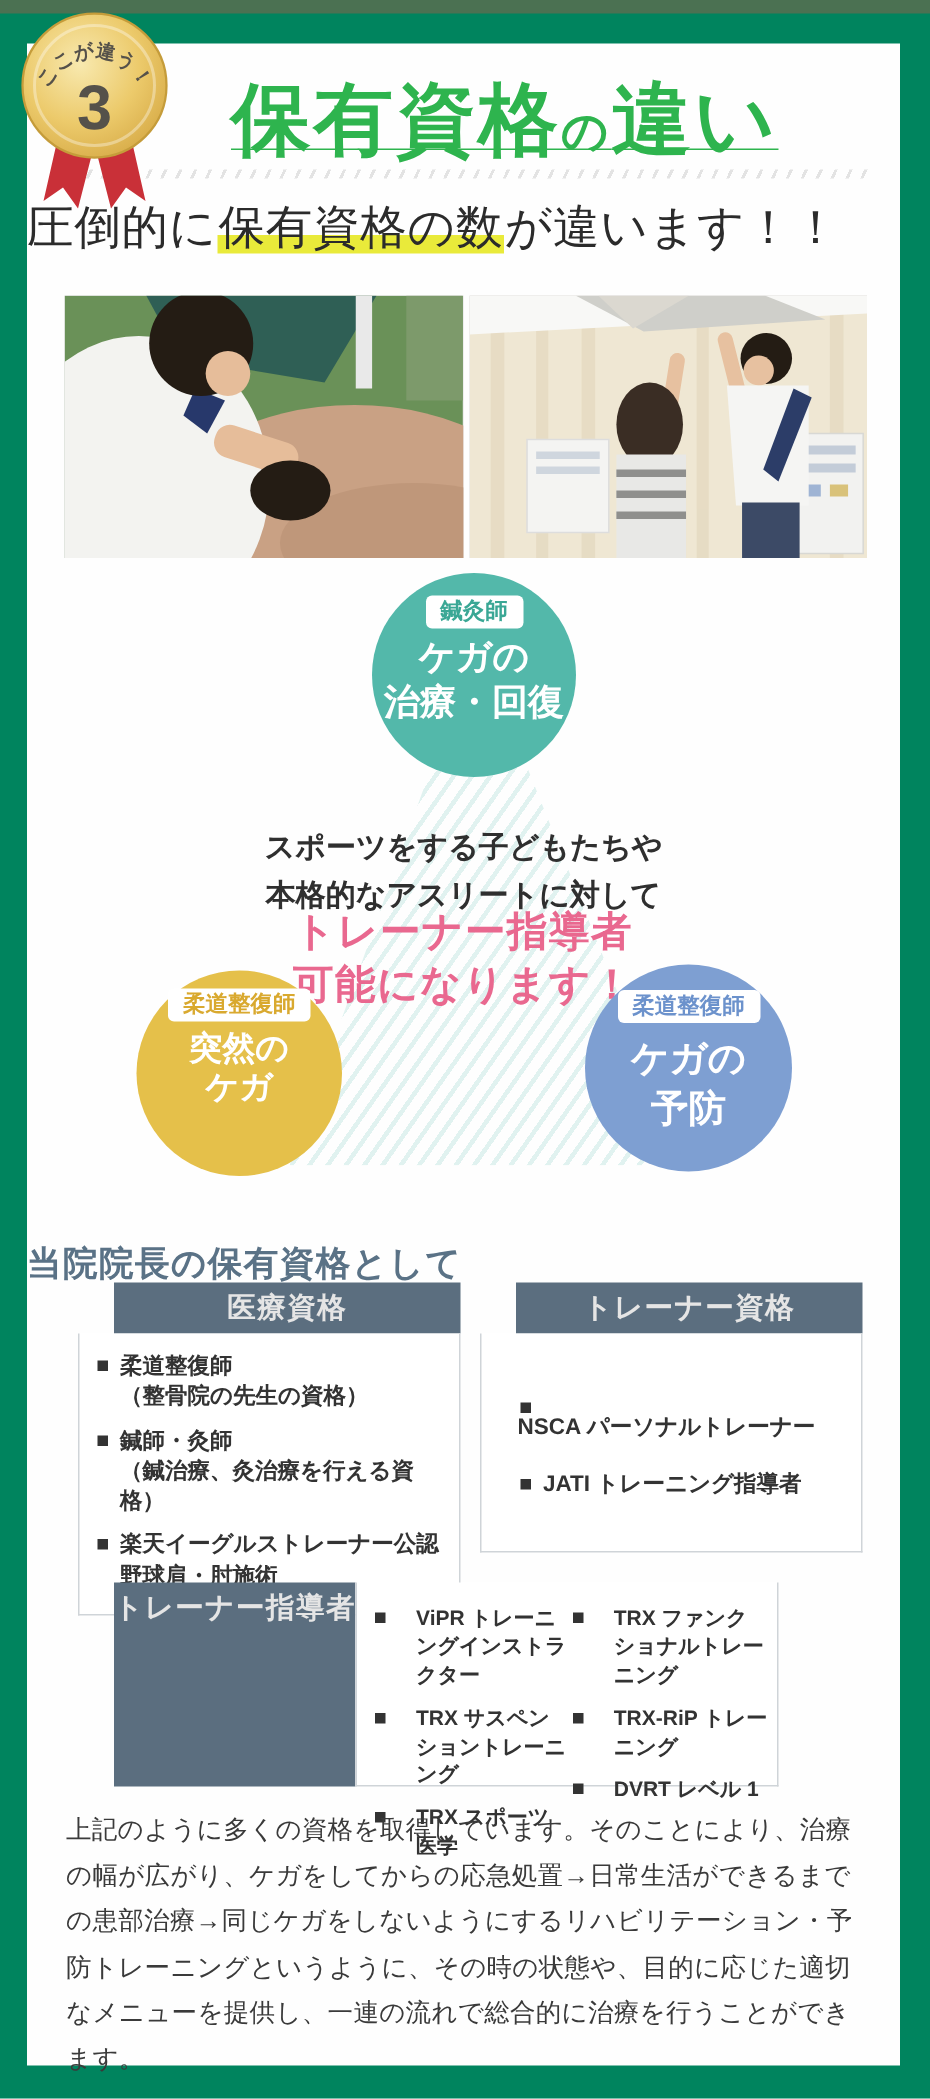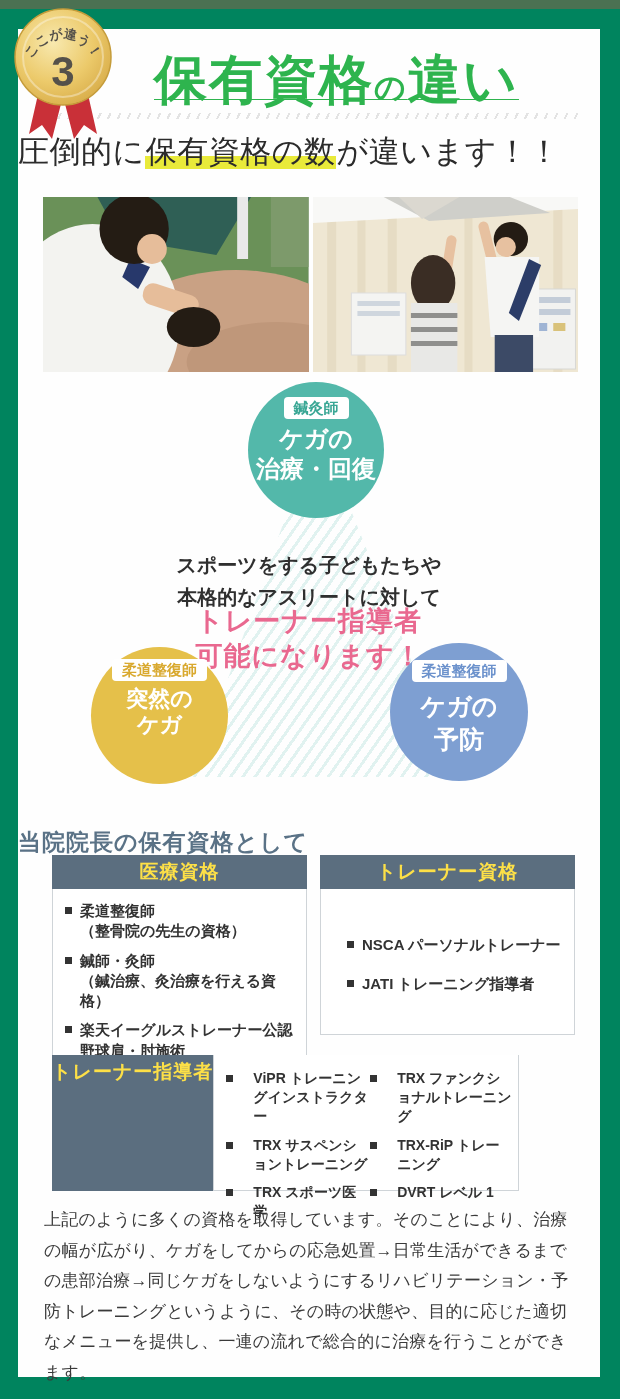--- a/index.html
+++ b/index.html
@@ -53,22 +53,22 @@
   .lead{position:absolute;top:520px;left:0;width:582px;text-align:center;
     font-size:20px;font-weight:bold;color:#2f2f2f;line-height:1.62;}
   .emphasis{position:absolute;top:575px;left:0;width:582px;text-align:center;
     font-size:27px;font-weight:bold;color:#e9688f;line-height:1.3;letter-spacing:1px;}
 
   
   .quals-heading{position:absolute;top:798px;left:0;width:582px;text-align:left;
     font-size:23px;font-weight:bold;color:#5a7286;letter-spacing:1px;}
   .qual-row{position:absolute;top:826px;left:34px;width:523px;display:flex;gap:13px;}
   .qual-box{flex:1;height:180px;display:flex;flex-direction:column;}
-  .qual-box-header{background:#5b6e7f;color:#fde047;font-weight:bold;font-size:19px;
-    text-align:center;padding:4px 0;letter-spacing:1px;}
+  .qual-box-header{background:#5b6e7f;color:#e5e5e5;font-weight:bold;font-size:19px;
+    text-align:center;padding:4px 0;letter-spacing:1px;margin-left:24px;}
   .qual-box-body{flex:1;border:1px solid #cfd4d8;border-top:none;background:#fff;padding:12px 8px 6px 10px;}
   .qual-box-body.centered{display:flex;flex-direction:column;justify-content:center;gap:18px;padding-left:24px;}
   .qitem{display:flex;margin-bottom:9px;font-size:15px;color:#333;font-weight:bold;line-height:1.35;}
   .bullet{width:7px;height:7px;background:#333;margin:6px 8px 0 2px;flex:none;}
 
   .instructor-box{position:absolute;top:1026px;left:34px;width:467px;height:136px;display:flex;flex-direction:row;}
   .inst-cols{flex:1;display:flex;border:1px solid #cfd4d8;border-top:none;background:#fff;
     padding:14px 6px 6px 10px;}
   .inst-col{flex:1;}
   .inst-col .qitem{font-size:14px;margin-bottom:10px;gap:12px;}
@@ -208,21 +208,21 @@
             <div>楽天イーグルストレーナー公認</div>
             <div>野球肩・肘施術</div>
           </div>
         </div>
       </div>
     </div>
 
     <div class="qual-box">
       <div class="qual-box-header">トレーナー資格</div>
       <div class="qual-box-body centered">
-        <div class="qitem" style="margin:0;">
+        <div class="qitem" style="margin:0;flex-direction:column;">
           <span class="bullet"></span>
           <div>NSCA パーソナルトレーナー</div>
         </div>
         <div class="qitem" style="margin:0;">
           <span class="bullet"></span>
           <div>JATI トレーニング指導者</div>
         </div>
       </div>
     </div>
   </div>

